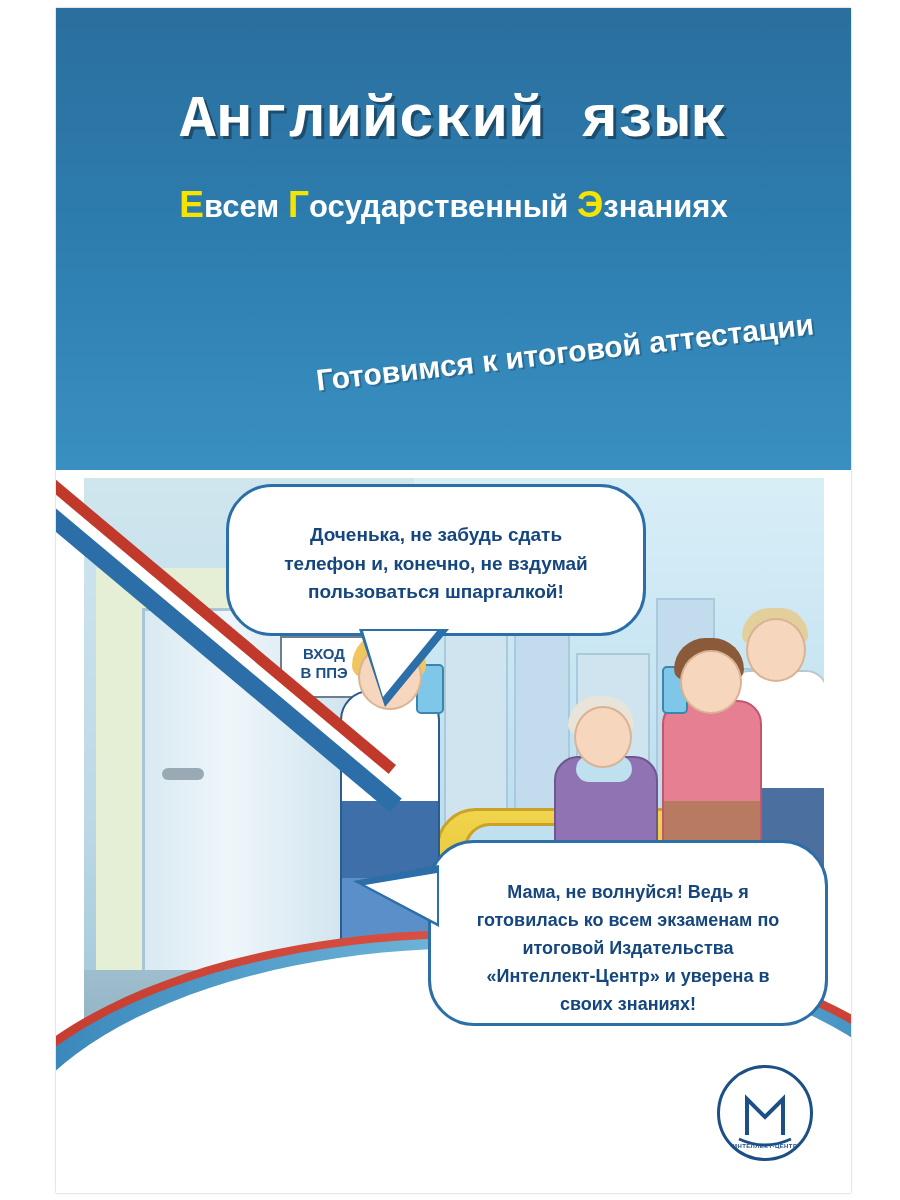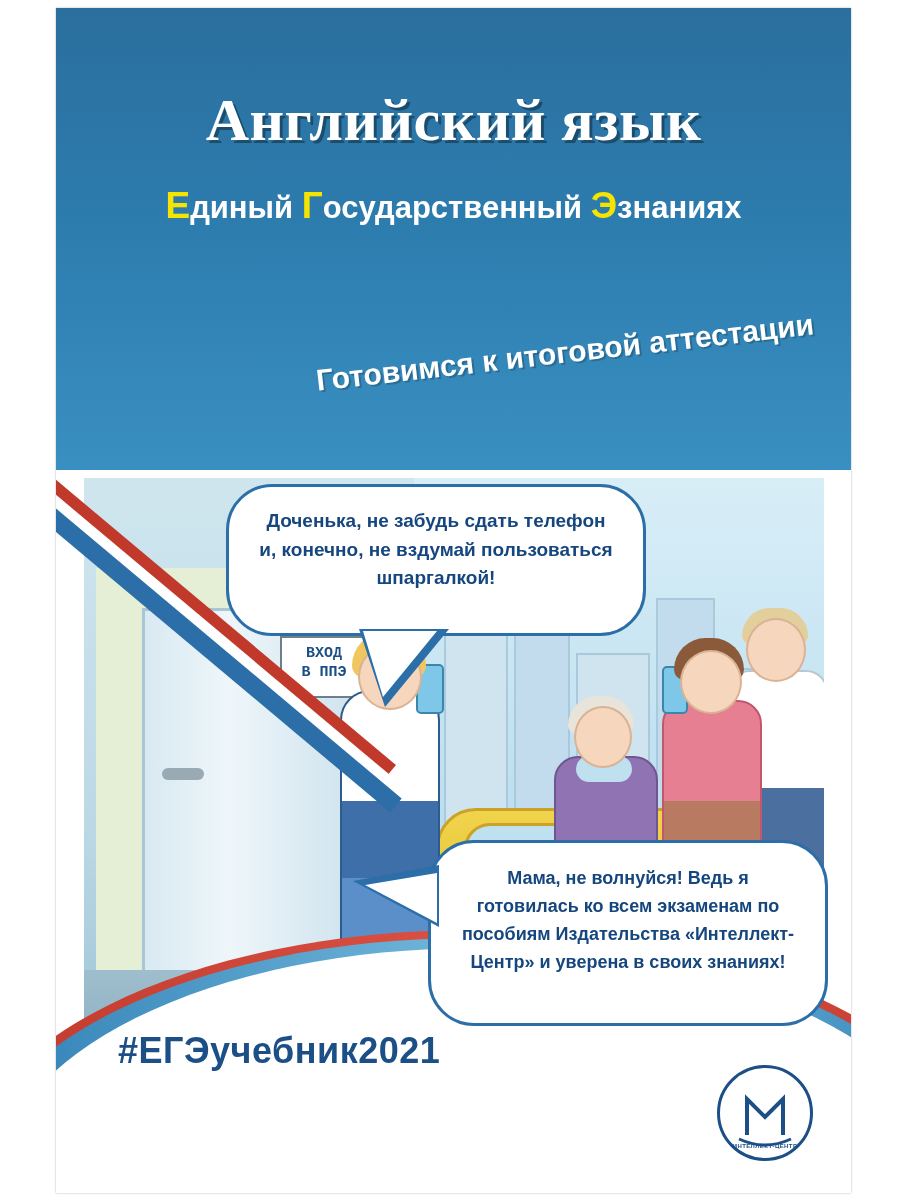--- a/index.html
+++ b/index.html
@@ -106,21 +106,21 @@
     text-align: center;
     z-index: 10;
   }
   .main-title {
     font-size: 60px;
     font-weight: bold;
     color: #ffffff;
     letter-spacing: 0.5px;
     text-shadow: 3px 3px 0 rgba(0,0,0,.35);
     margin: 0;
-    font-family: Liberation Serif, serif;
+    font-family: Liberation Mono, monospace;
   }
   .subtitle-row {
     margin-top: 30px;
     font-size: 31px;
     font-weight: bold;
     color: #ffffff;
   }
   .subtitle-row .cap {
     color: #f5e400;
     font-size: 37px;
@@ -149,21 +149,20 @@
 
   
   .illus {
     position: absolute;
     left: 28px;
     top: 470px;
     width: 740px;
     height: 560px;
     z-index: 3;
     overflow: hidden;
-    font-family: Liberation Mono, monospace;
   }
   .illus-bg-left {
     position: absolute;
     left: 0; top: 0;
     width: 330px; height: 560px;
     background: linear-gradient(180deg,#cfe6ee 0%, #bdd9e6 60%, #9fc6d8 100%);
   }
   .illus-bg-right {
     position: absolute;
     left: 330px; top: 0;
@@ -359,21 +358,21 @@
     border-right: 86px solid #2b6ea8;
   }
   .bubble-bottom .tail2-in {
     position: absolute;
     left: -66px; top: 30px;
     width: 0; height: 0;
     border-top: 12px solid transparent;
     border-bottom: 38px solid transparent;
     border-right: 72px solid #ffffff;
   }
-  .bubble p { margin: 2px; }
+  .bubble p { margin: 16px; }
 
   
   .hashtag {
     position: absolute;
     left: 62px;
     top: 1022px;
     font-size: 36px;
     font-weight: bold;
     color: #1b4f86;
     z-index: 20;
@@ -454,45 +453,44 @@
       <div class="person girl-head"></div>
     </div>
 
     <div class="ribbon ribbon-red"></div>
     <div class="ribbon ribbon-white"></div>
     <div class="ribbon ribbon-blue"></div>
 
     <div class="title-block">
       <h1 class="main-title">Английский язык</h1>
       <div class="subtitle-row">
-        <span class="cap">Е</span><span>диный</span>
+        <span class="cap">Е</span><span>всем</span>
         <span class="cap">Г</span><span>осударственный</span>
         <span class="cap">Э</span><span>знаниях</span>
       </div>
     </div>
 
     <div class="slanted-line">Готовимся к итоговой аттестации</div>
 
     <div class="bubble bubble-top">
       <p>Доченька, не забудь сдать телефон и, конечно, не вздумай пользоваться шпаргалкой!</p>
       <span class="tail"></span>
       <span class="tail-in"></span>
     </div>
 
     <div class="bubble bubble-bottom">
-      <p>Мама, не волнуйся! Ведь я готовилась ко всем экзаменам по пособиям Издательства «Интеллект-Центр» и уверена в своих знаниях!</p>
+      <p>Мама, не волнуйся! Ведь я готовилась ко всем экзаменам по итоговой Издательства «Интеллект-Центр» и уверена в своих знаниях!</p>
       <span class="tail2"></span>
       <span class="tail2-in"></span>
     </div>
 
     <div class="swoosh-red"></div>
     <div class="swoosh-blue"></div>
     <div class="swoosh-white"></div>
 
-    <div class="hashtag">#ЕГЭучебник2021</div>
 
     <div class="logo">
       <div class="logo-oval"></div>
       <svg width="96" height="96" viewBox="0 0 96 96">
         <path d="M30 70 L30 34 L48 52 L66 34 L66 70" fill="none" stroke="#1b4f86" stroke-width="4"></path>
         <path d="M22 74 Q48 86 74 74" fill="none" stroke="#1b4f86" stroke-width="3"></path>
       </svg>
       <div class="logo-text">ИНТЕЛЛЕКТ-ЦЕНТР</div>
     </div>
 

